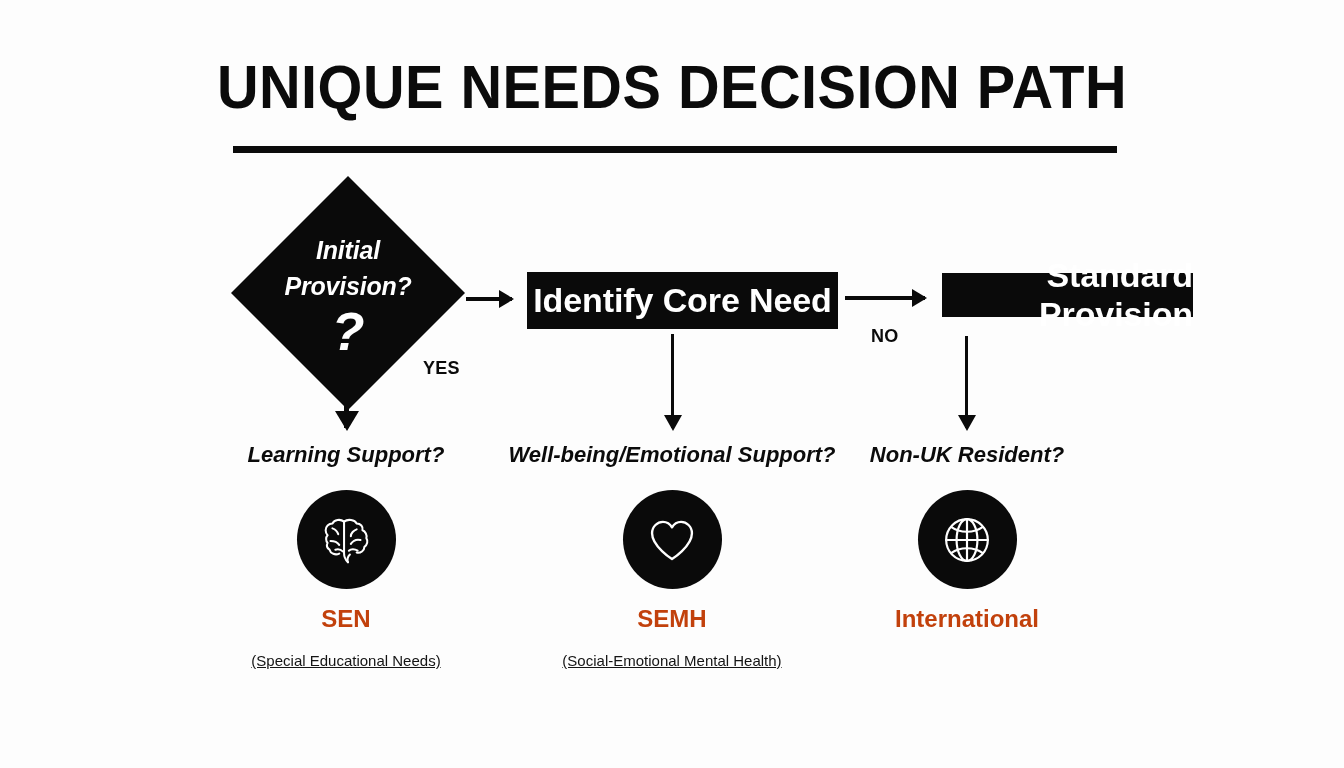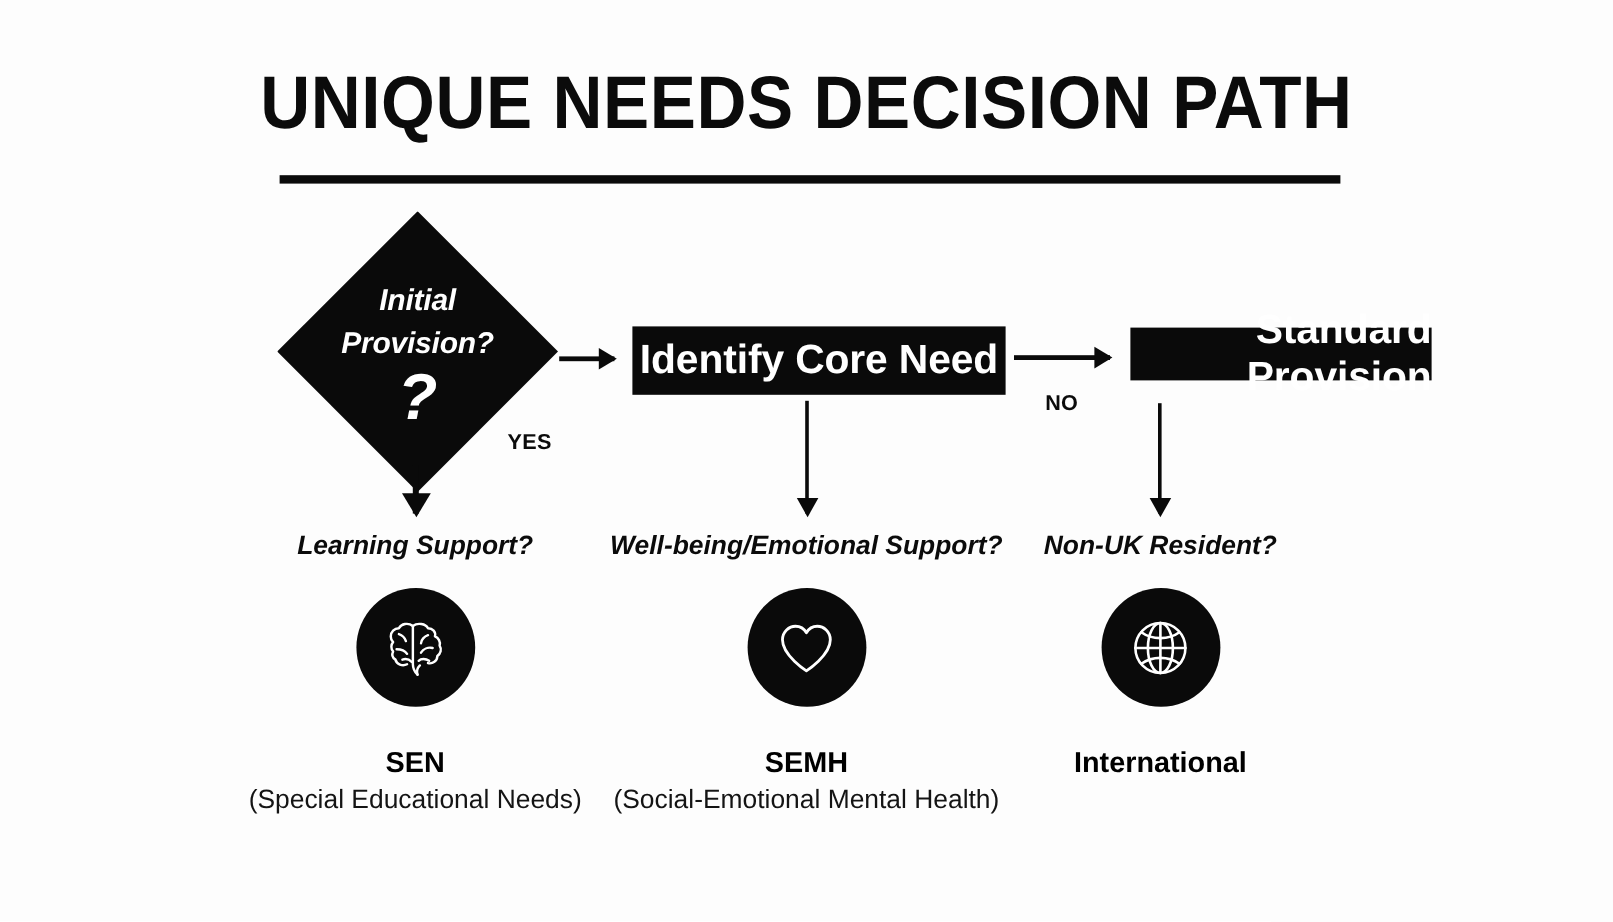--- a/index.html
+++ b/index.html
@@ -175,33 +175,34 @@
     height: 99px;
     margin: 20px auto 0 auto;
     border-radius: 50%;
     background: #0a0a0a;
     display: flex;
     align-items: center;
     justify-content: center;
   }
   .icon-circle svg { display: block; }
   .branch-title {
-    margin-top: 33px;
+    margin-top: 16px;
     font-size: 24px;
     font-weight: 700;
     line-height: 28px;
-    color: #000000;
+    color: #c2410c;
   }
   .branch-sub {
-    margin-top: 3px;
-    font-size: 22px;
+    margin-top: 15px;
+    font-size: 15px;
     font-weight: 400;
     line-height: 26px;
     color: #141414;
     white-space: nowrap;
+    text-decoration: underline;
   }
   .branch-sub:empty { display: none; }
 </style>
 </head>
 <body>
 
 <div id="canvas">
 
   <div class="title">UNIQUE NEEDS DECISION PATH</div>
   <div class="title-rule"></div>

